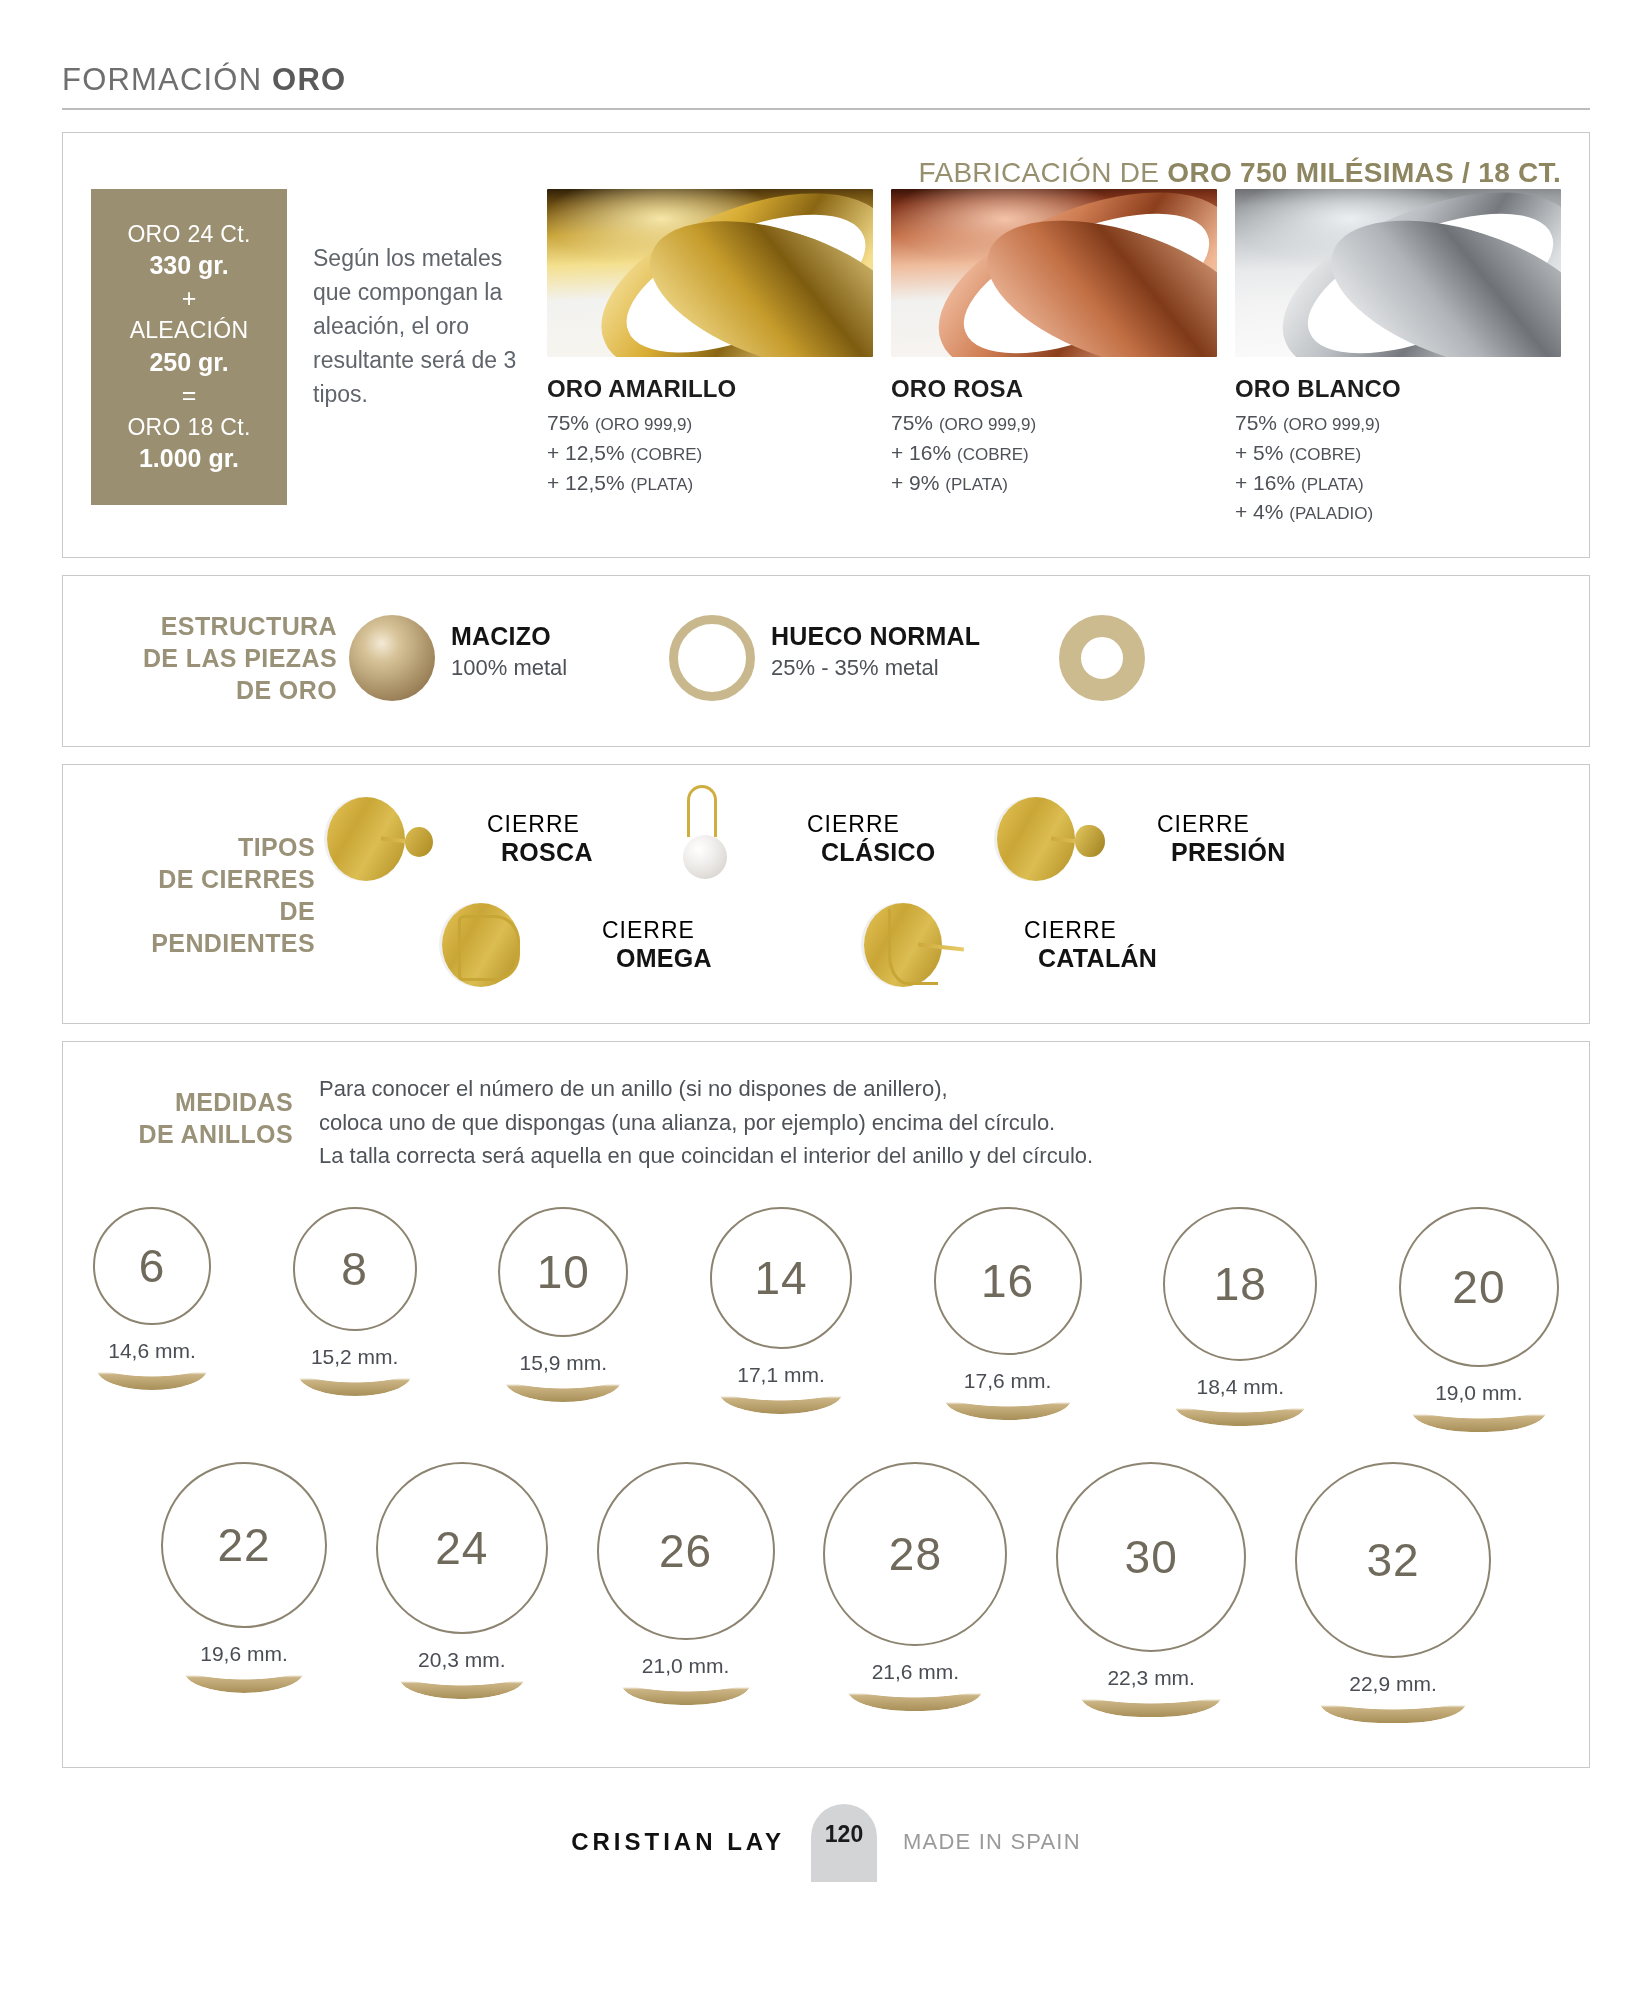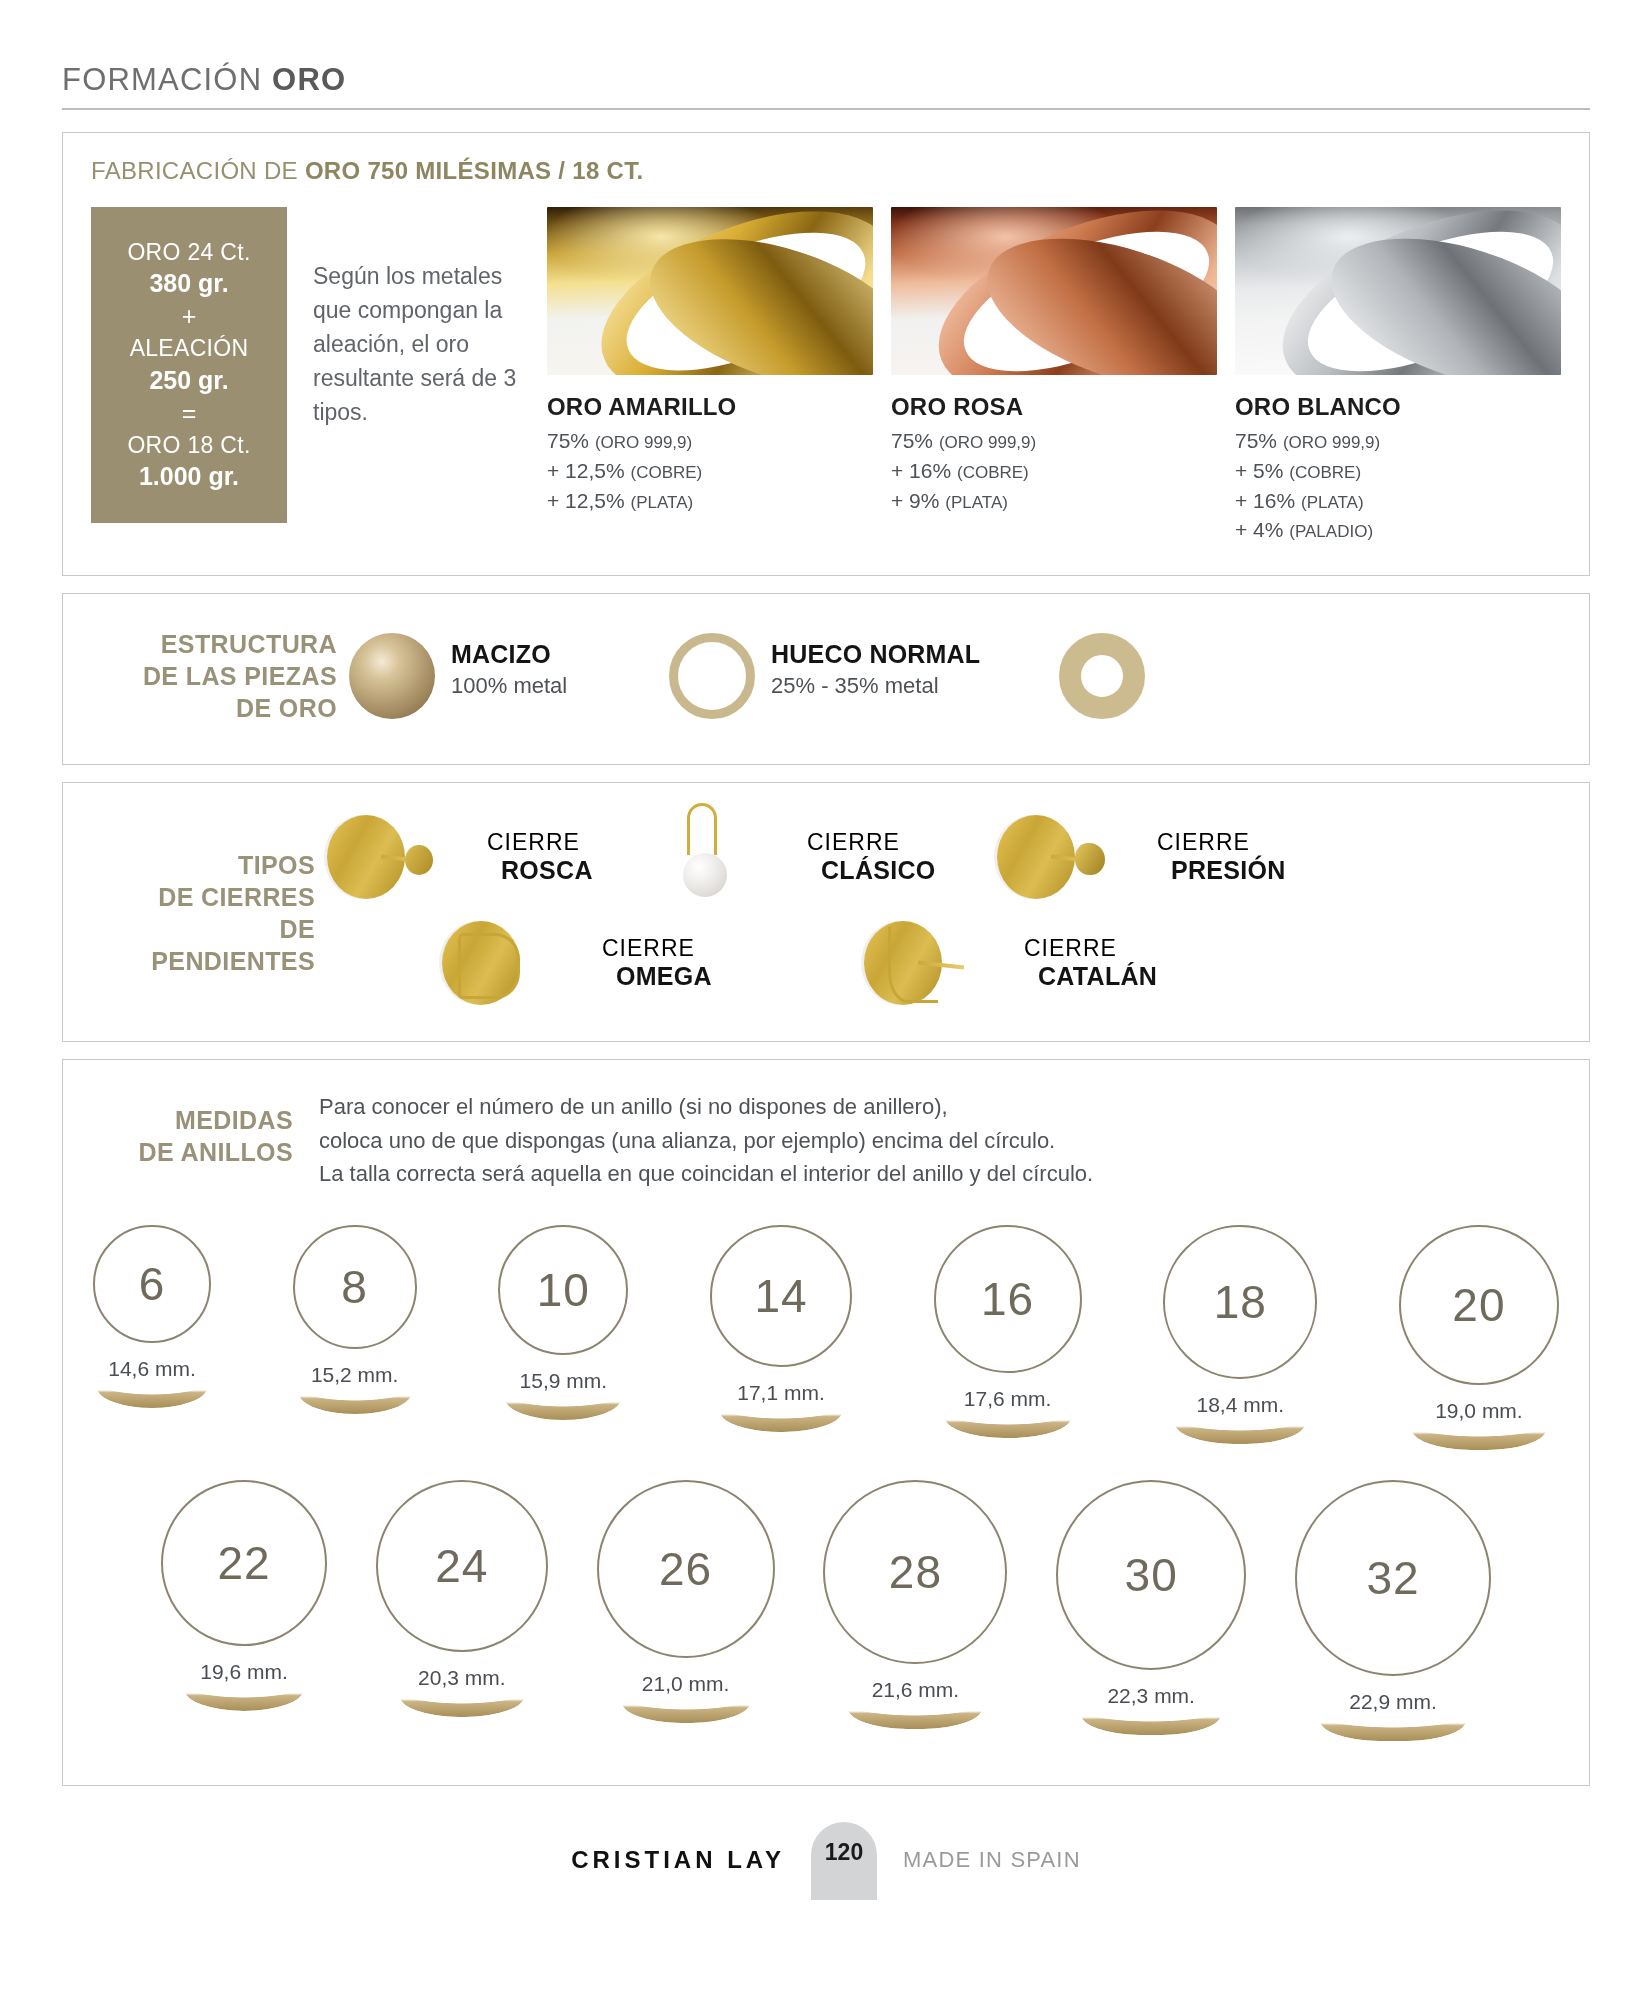--- a/index.html
+++ b/index.html
@@ -39,25 +39,24 @@
   .panel {
     border: 1px solid #c9c9c9;
     background: #fff;
     margin-bottom: 17px;
     position: relative;
   }
 
   
   .p1 { padding: 24px 28px 30px 28px; }
   .p1-title {
-    text-align: left;
-    font-size: 24px;
+    text-align: right;
+    font-size: 28px;
     color: #97906f;
     letter-spacing: .3px;
-    margin-bottom: 22px;
     font-weight: 400;
   }
   .p1-title b { font-weight: 700; color: #8d8660; }
 
   .p1-body { display: flex; align-items: flex-start; gap: 0px; }
 
   .goldbox {
     background: #9a8f70;
     color: #fff;
     width: 196px;
@@ -315,21 +314,21 @@
   <div class="page-header">
     <div class="htitle"><span>FORMACIÓN </span><b>ORO</b></div>
   </div>
 
   <div class="panel p1">
     <div class="p1-title"><span>FABRICACIÓN DE </span><b>ORO 750 MILÉSIMAS / 18 CT.</b></div>
     <div class="p1-body">
 
       <div class="goldbox">
         <div class="l">ORO 24 Ct.</div>
-        <div class="b">380 gr.</div>
+        <div class="b">330 gr.</div>
         <div class="sym">+</div>
         <div class="l">ALEACIÓN</div>
         <div class="b">250 gr.</div>
         <div class="sym">=</div>
         <div class="l">ORO 18 Ct.</div>
         <div class="b">1.000 gr.</div>
       </div>
 
       <div class="p1-lead">Según los metales que compongan la aleación, el oro resultante será de 3 tipos.</div>
 

